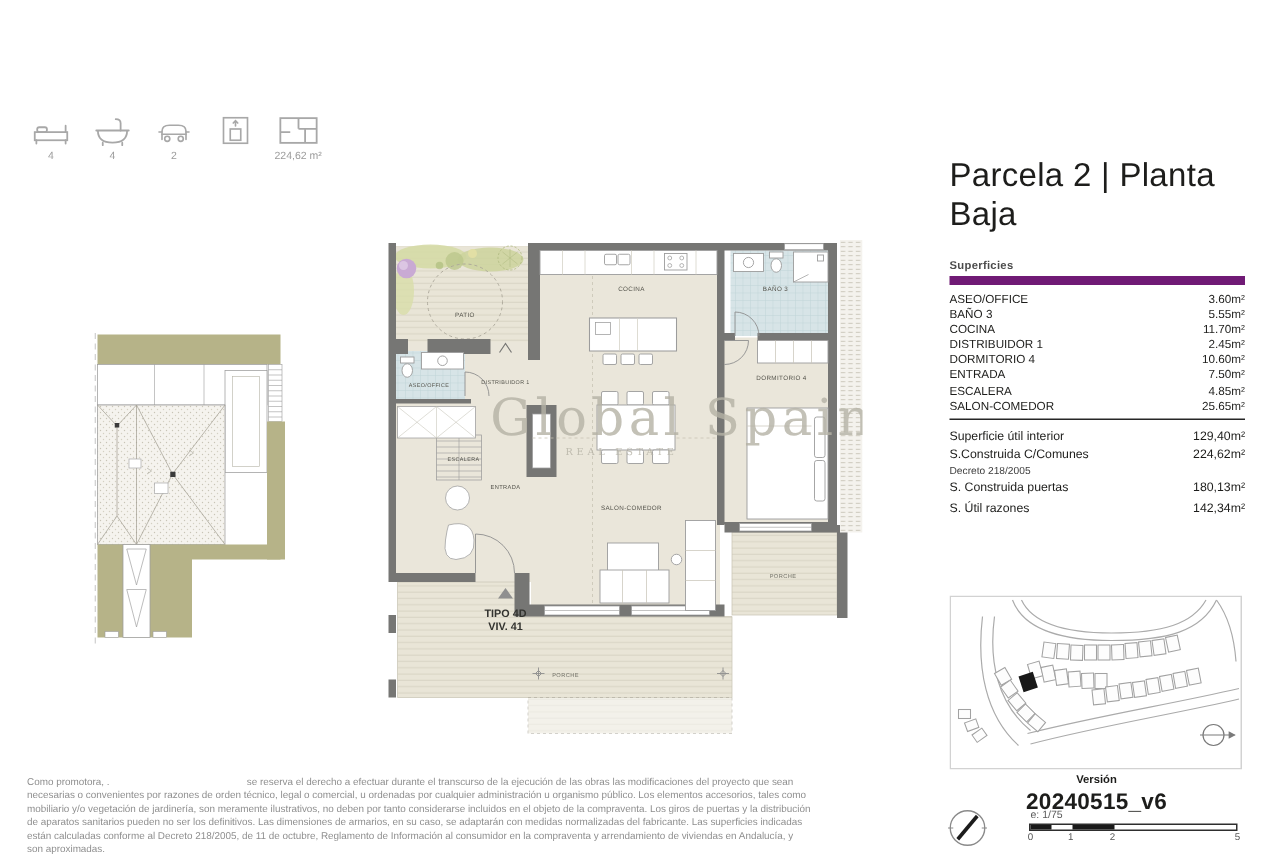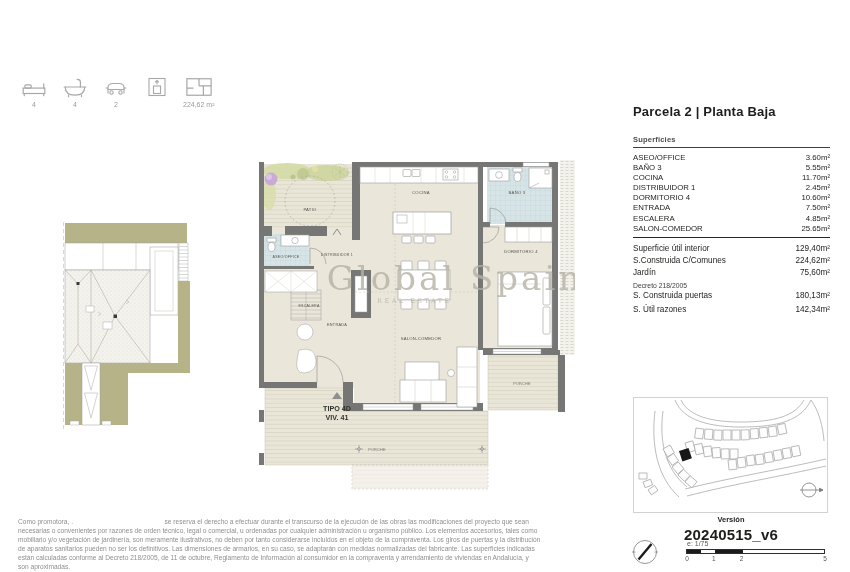--- a/index.html
+++ b/index.html
@@ -6,23 +6,23 @@
 html,body{background:#e9e9e9}
 .page{position:relative;width:850px;height:572px;background:#fff;font-family:"Liberation Sans",sans-serif;color:#1d1d1b;overflow:hidden;margin:0 auto}
 .abs{position:absolute}
 
 .sumrow{position:absolute;left:19px;top:76px;display:flex;align-items:flex-end;gap:11px}
 .sumitem{display:flex;flex-direction:column;align-items:center;min-width:30px}
 .sumitem svg{display:block}
 .sumnum{font-size:7px;color:#9b9b9b;margin-top:3px;height:8px;white-space:nowrap}
 
 .panel{position:absolute;left:633px;top:104px;width:197px}
-.ttl{font-size:13px;font-weight:bold;letter-spacing:.2px}
+.ttl{font-size:22px;font-weight:normal;letter-spacing:.2px}
 .sub{font-size:13px;font-weight:bold;margin-top:4px}
-.sechead{margin-top:16px;font-size:7.5px;font-weight:bold;color:#4c4c4c;letter-spacing:.2px;padding-bottom:3px;border-bottom:1px solid #701a75}
+.sechead{margin-top:16px;font-size:7.5px;font-weight:bold;color:#4c4c4c;letter-spacing:.2px;padding-bottom:3px;border-bottom:6px solid #701a75}
 .rows{margin-top:5px}
 .r{display:flex;justify-content:space-between;font-size:7.8px;line-height:10.1px}
 .r .v{text-align:right}
 .r.b{font-weight:normal;font-size:8.2px}
 .div1{border-top:1.4px solid #262626;margin-top:3px}
 .sub1{margin-top:6px}
 .tot{margin-top:1px}
 .tot .r{line-height:12.6px}
 .note{font-size:6.8px;color:#3c3c3c;margin-top:2px}
 .dtot .r{line-height:13.5px}
@@ -365,24 +365,20 @@
     <div class="div1"></div>
     <div class="r b sub1">
         <span>Superficie útil interior</span>
         <span class="v">129,40m²</span>
       </div>
     <div class="tot">
       <div class="r b">
           <span>S.Construida C/Comunes</span>
           <span class="v">224,62m²</span>
         </div>
-      <div class="r b">
-          <span>Jardín</span>
-          <span class="v">75,60m²</span>
-        </div>
     </div>
     <div class="note">Decreto 218/2005</div>
     <div class="dtot">
       <div class="r b">
           <span>S. Construida puertas</span>
           <span class="v">180,13m²</span>
         </div>
       <div class="r b">
           <span>S. Útil razones</span>
           <span class="v">142,34m²</span>

